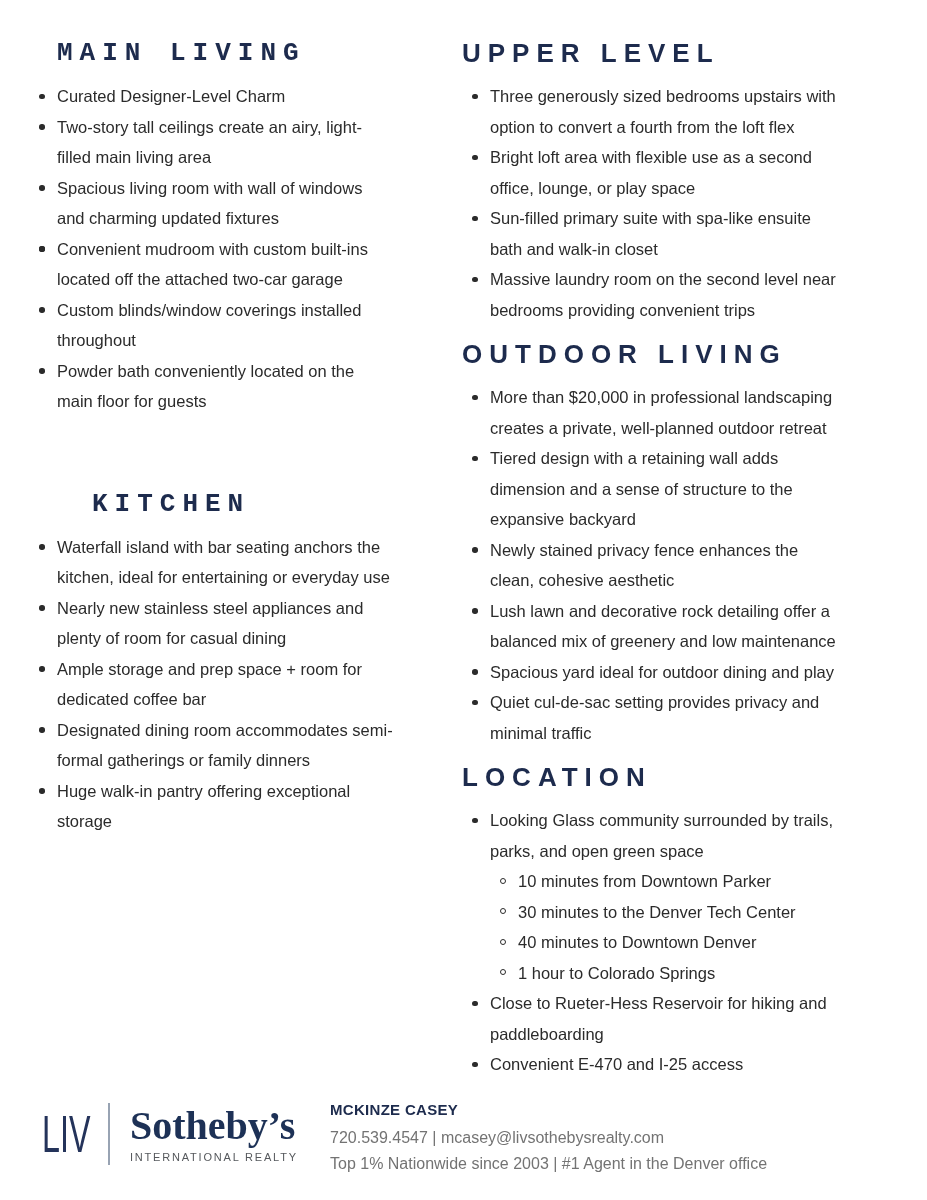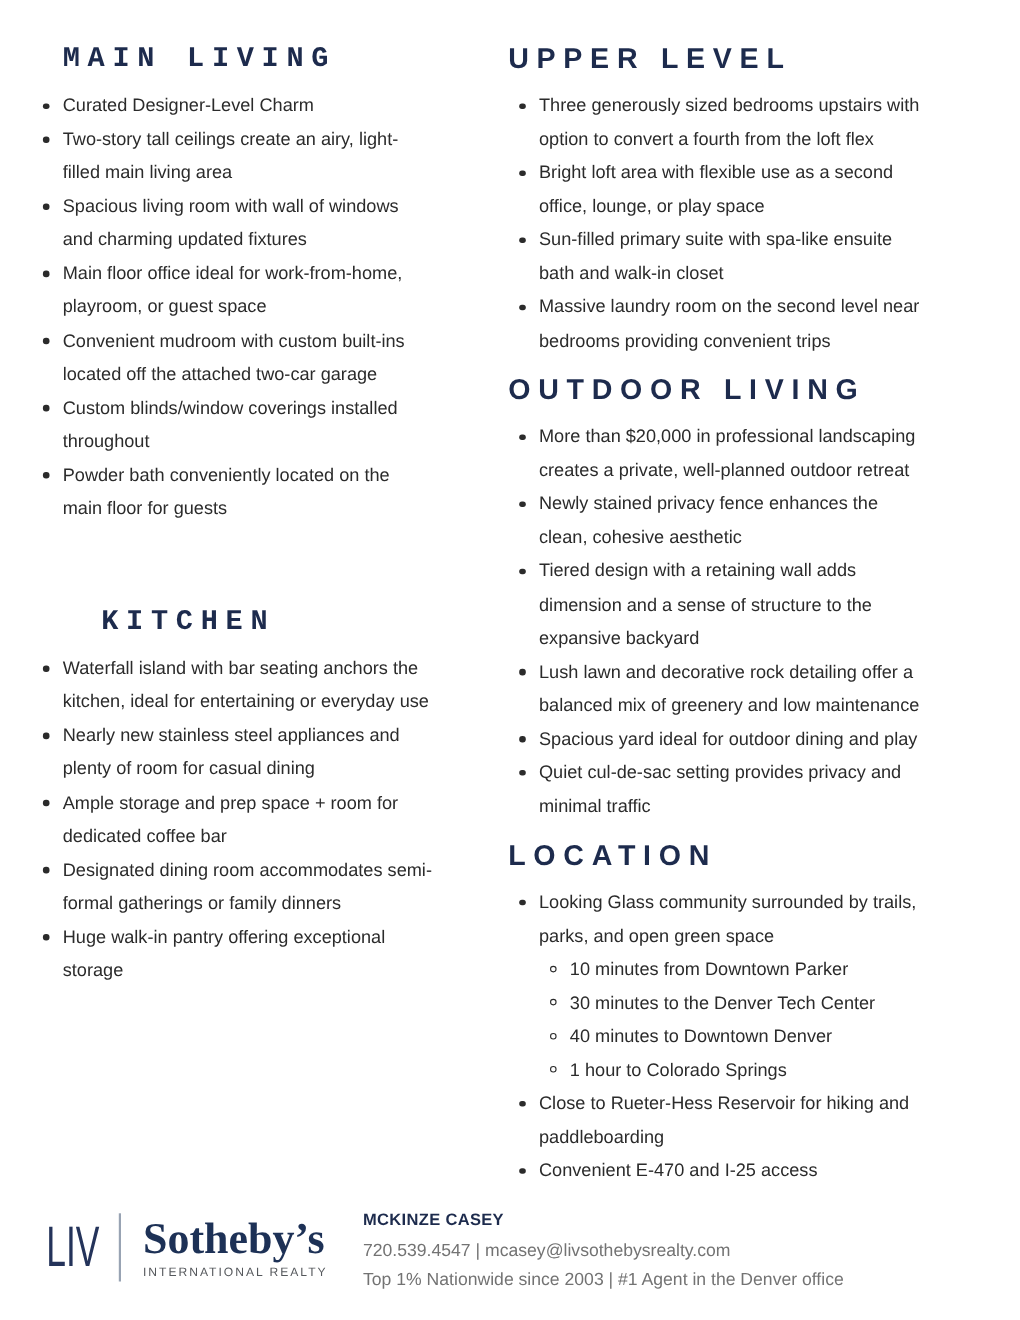--- a/index.html
+++ b/index.html
@@ -87,21 +87,21 @@
 <div class="page">
 
   <div class="columns">
     <div class="col col-left">
         <section class="section main">
           <h2 class="sec-title">MAIN LIVING</h2>
           <ul class="blist">
             <li class="bitem"><span class="dot"></span><span class="btext">Curated Designer-Level Charm</span></li>
             <li class="bitem"><span class="dot"></span><span class="btext">Two-story tall ceilings create an airy, light-filled main living area</span></li>
             <li class="bitem"><span class="dot"></span><span class="btext">Spacious living room with wall of windows and charming updated fixtures</span></li>
-            <li class="bitem"><span class="dot"></span><span class="btext">Main floor office ideal for work-from-home, playroom, or guest space</span></li>
+            <li class="bitem"><span class="dot"></span></li>
             <li class="bitem"><span class="dot"></span><span class="btext">Convenient mudroom with custom built-ins located off the attached two-car garage</span></li>
             <li class="bitem"><span class="dot"></span><span class="btext">Custom blinds/window coverings installed throughout</span></li>
             <li class="bitem"><span class="dot"></span><span class="btext">Powder bath conveniently located on the main floor for guests</span></li>
           </ul>
         </section>
         <section class="section kitchen">
           <h2 class="sec-title">KITCHEN</h2>
           <ul class="blist">
             <li class="bitem"><span class="dot"></span><span class="btext">Waterfall island with bar seating anchors the kitchen, ideal for entertaining or everyday use</span></li>
             <li class="bitem"><span class="dot"></span><span class="btext">Nearly new stainless steel appliances and plenty of room for casual dining</span></li>
@@ -118,22 +118,22 @@
             <li class="bitem"><span class="dot"></span><span class="btext">Three generously sized bedrooms upstairs with option to convert a fourth from the loft flex</span></li>
             <li class="bitem"><span class="dot"></span><span class="btext">Bright loft area with flexible use as a second office, lounge, or play space</span></li>
             <li class="bitem"><span class="dot"></span><span class="btext">Sun-filled primary suite with spa-like ensuite bath and walk-in closet</span></li>
             <li class="bitem"><span class="dot"></span><span class="btext">Massive laundry room on the second level near bedrooms providing convenient trips</span></li>
           </ul>
         </section>
         <section class="section outdoor">
           <h2 class="sec-title">OUTDOOR LIVING</h2>
           <ul class="blist">
             <li class="bitem"><span class="dot"></span><span class="btext">More than $20,000 in professional landscaping creates a private, well-planned outdoor retreat</span></li>
+            <li class="bitem"><span class="dot"></span><span class="btext">Tiered design with a retaining wall adds dimension and a sense of structure to the expansive backyard</span></li>
             <li class="bitem"><span class="dot"></span><span class="btext">Newly stained privacy fence enhances the clean, cohesive aesthetic</span></li>
-            <li class="bitem"><span class="dot"></span><span class="btext">Tiered design with a retaining wall adds dimension and a sense of structure to the expansive backyard</span></li>
             <li class="bitem"><span class="dot"></span><span class="btext">Lush lawn and decorative rock detailing offer a balanced mix of greenery and low maintenance</span></li>
             <li class="bitem"><span class="dot"></span><span class="btext">Spacious yard ideal for outdoor dining and play</span></li>
             <li class="bitem"><span class="dot"></span><span class="btext">Quiet cul-de-sac setting provides privacy and minimal traffic</span></li>
           </ul>
         </section>
         <section class="section location">
           <h2 class="sec-title">LOCATION</h2>
           <ul class="blist">
             <li class="bitem"><span class="dot"></span><span class="btext">Looking Glass community surrounded by trails, parks, and open green space</span><ul class="sublist">
                 <li class="subitem"><span class="circle"></span><span>10 minutes from Downtown Parker</span></li>

